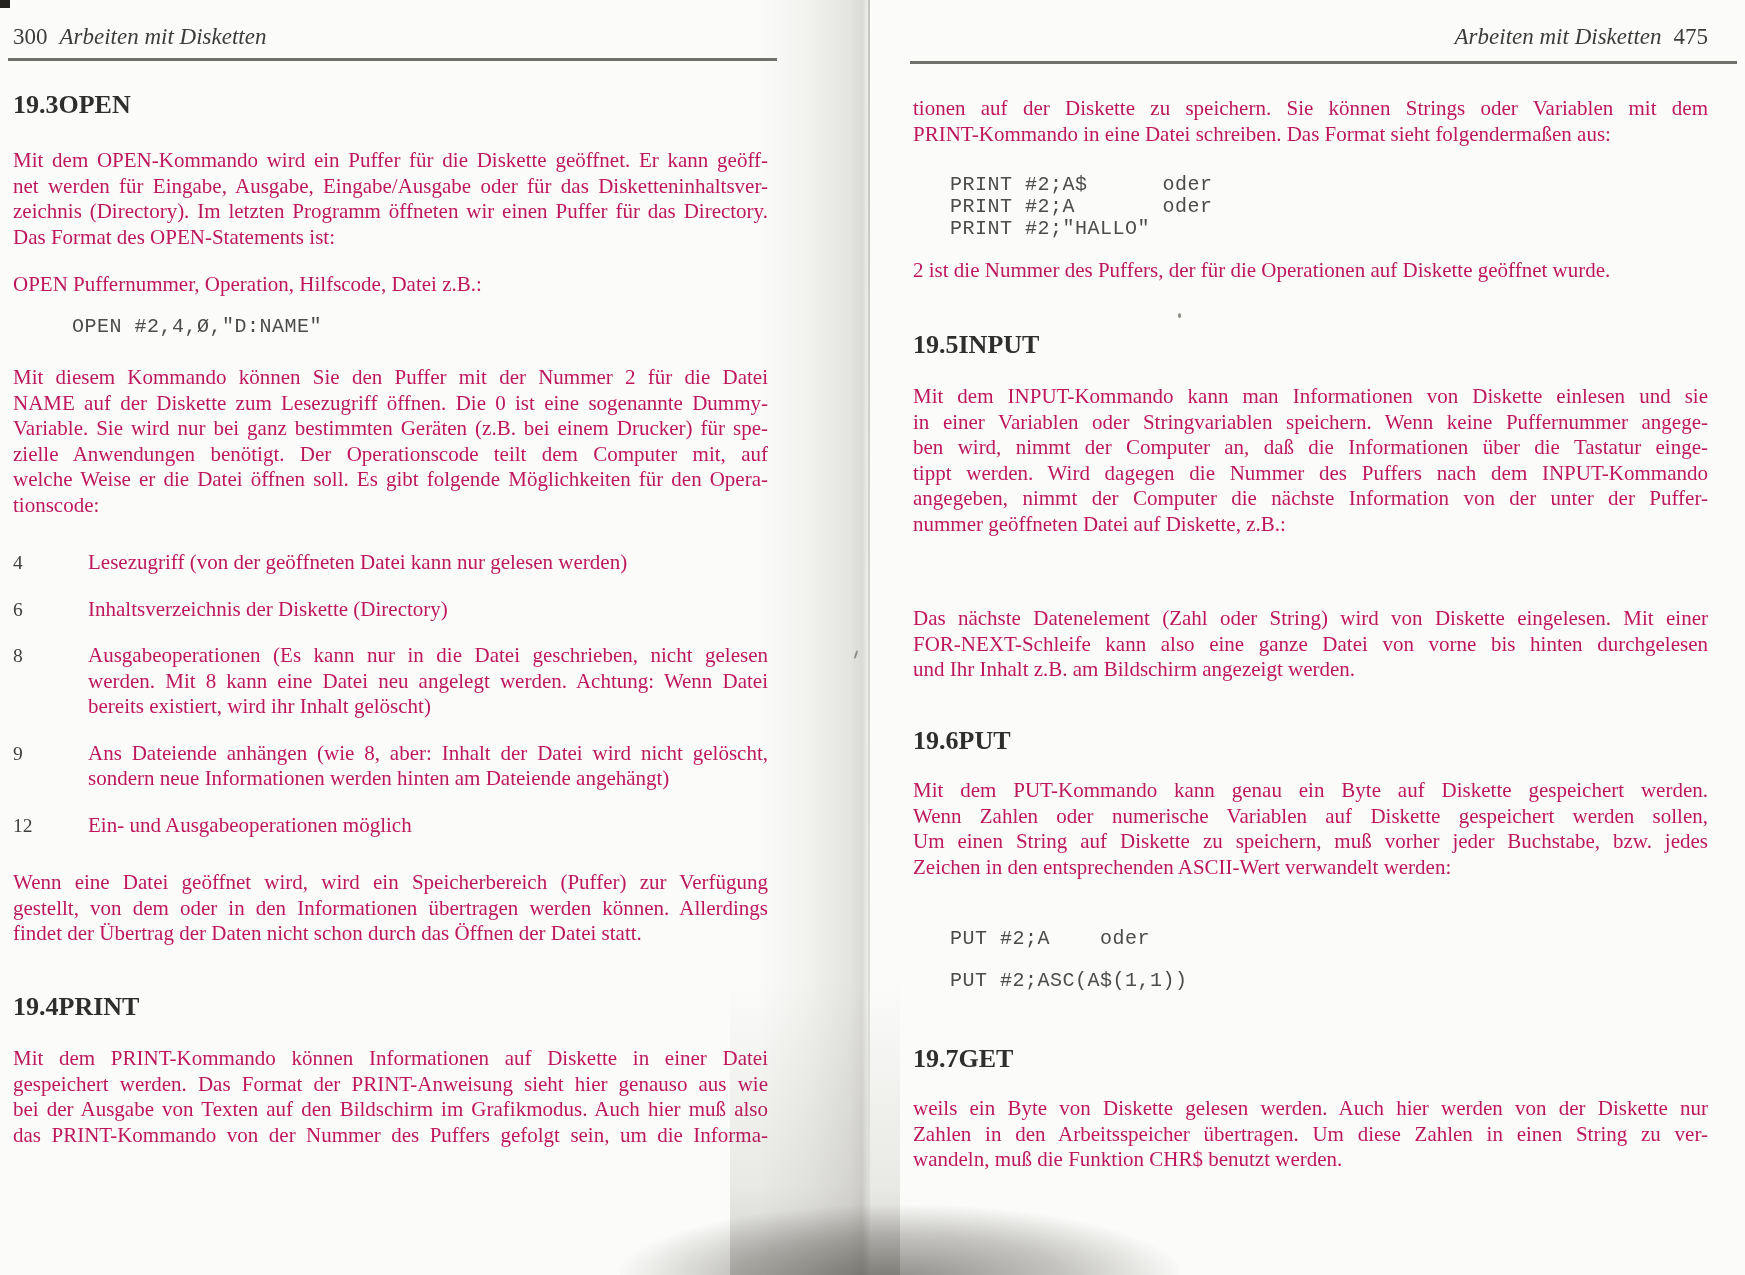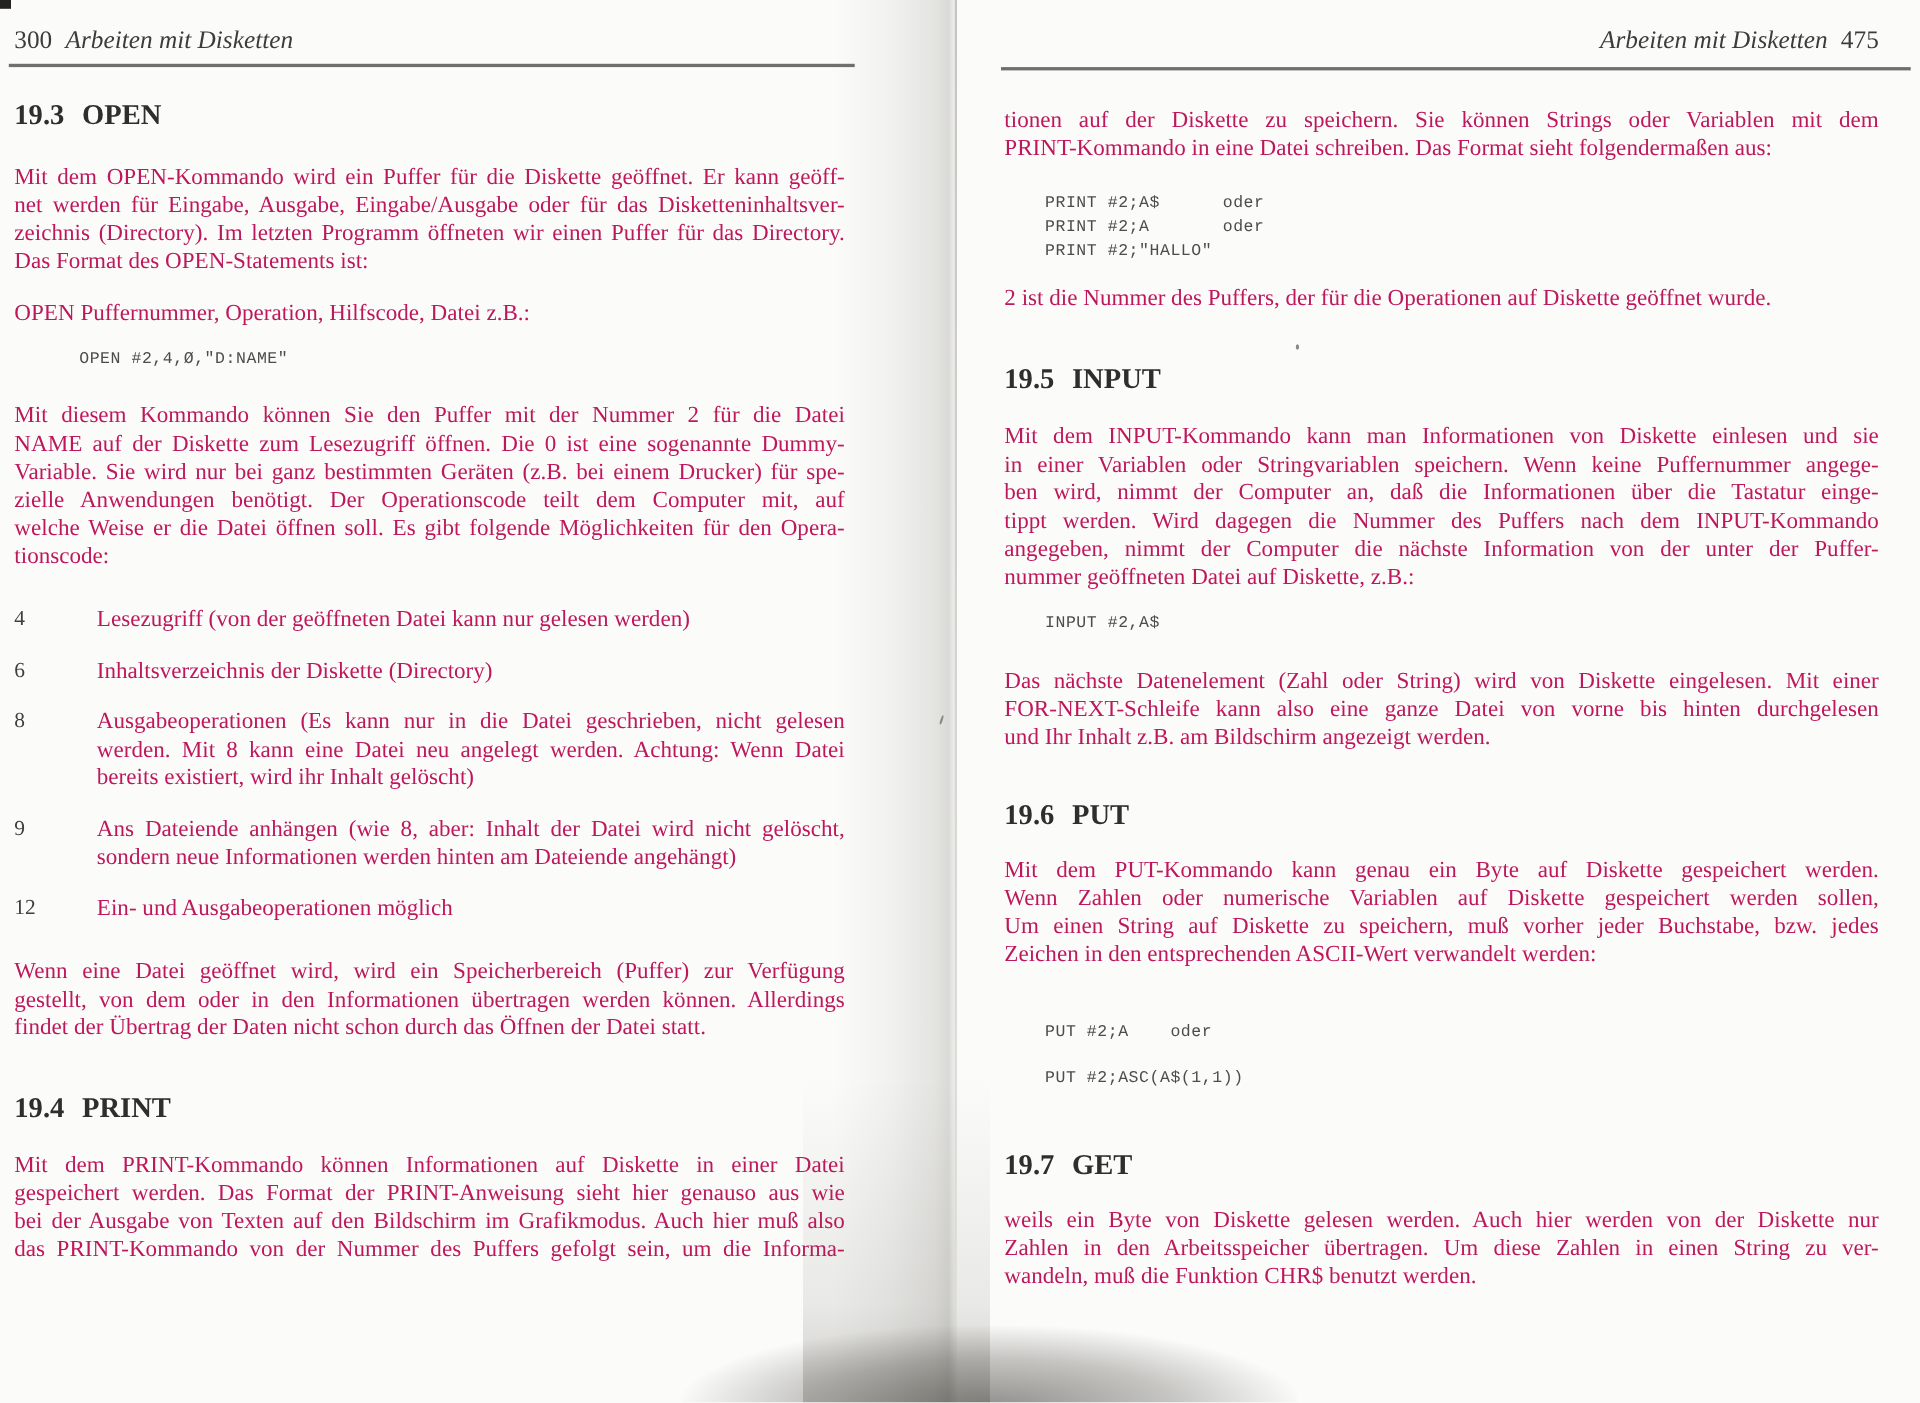--- a/index.html
+++ b/index.html
@@ -15,29 +15,29 @@
   .run-head{font-size:23px;color:#3c3c3c;white-space:nowrap;}
   .run-head em{font-style:italic;}
   .run-head .num{font-style:normal;}
   #left-page .run-head .num{margin-right:12px;}
   #right-page .run-head{text-align:right;}
   #right-page .run-head .num{margin-left:12px;}
   .rule{position:absolute;height:3px;background:#575652;opacity:.85;}
 
   
   .sec-head{font-size:26px;font-weight:bold;color:#2e2e2e;white-space:nowrap;}
-  .sec-head .t{margin-left:16px;}
+  .sec-head .t{margin-left:0;}
 
   
   .tline{font-size:21px;line-height:25.5px;text-align:justify;text-align-last:justify;
          hyphens:none;color:#be185d;}
   .tline.last{text-align-last:left;}
 
   
-  .codeline{font-family:"Liberation Mono","DejaVu Sans Mono",monospace;font-size:15px;
+  .codeline{font-family:"Liberation Mono","DejaVu Sans Mono",monospace;font-size:20px;
             line-height:22px;letter-spacing:.5px;color:#4c4c4c;white-space:pre;}
   .code-indent-l{padding-left:59px;}
   .code-indent-r{padding-left:37px;}
   .sparse .codeline{margin-bottom:20px;}
 
   
   .lrow{display:flex;margin-bottom:21px;}
   .lnum{width:75px;flex:0 0 75px;font-size:19.5px;line-height:25.5px;color:#3f3f3f;}
   .ltext{flex:1;}
 
@@ -176,23 +176,20 @@
 
   <div class="block" style="top:384px">
       <div class="tline">Mit dem INPUT-Kommando kann man Informationen von Diskette einlesen und sie</div>
       <div class="tline">in einer Variablen oder Stringvariablen speichern. Wenn keine Puffernummer angege-</div>
       <div class="tline">ben wird, nimmt der Computer an, daß die Informationen über die Tastatur einge-</div>
       <div class="tline">tippt werden. Wird dagegen die Nummer des Puffers nach dem INPUT-Kommando</div>
       <div class="tline">angegeben, nimmt der Computer die nächste Information von der unter der Puffer-</div>
       <div class="tline last">nummer geöffneten Datei auf Diskette, z.B.:</div>
     </div>
 
-  <div class="block code-indent-r" style="top:556px">
-    <div class="codeline">INPUT #2,A$</div>
-  </div>
 
   <div class="block" style="top:606px">
       <div class="tline">Das nächste Datenelement (Zahl oder String) wird von Diskette eingelesen. Mit einer</div>
       <div class="tline">FOR-NEXT-Schleife kann also eine ganze Datei von vorne bis hinten durchgelesen</div>
       <div class="tline last">und Ihr Inhalt z.B. am Bildschirm angezeigt werden.</div>
     </div>
 
   <div class="block sec-head" style="top:726px">
     <span class="n">19.6</span><span class="t">PUT</span>
   </div>

